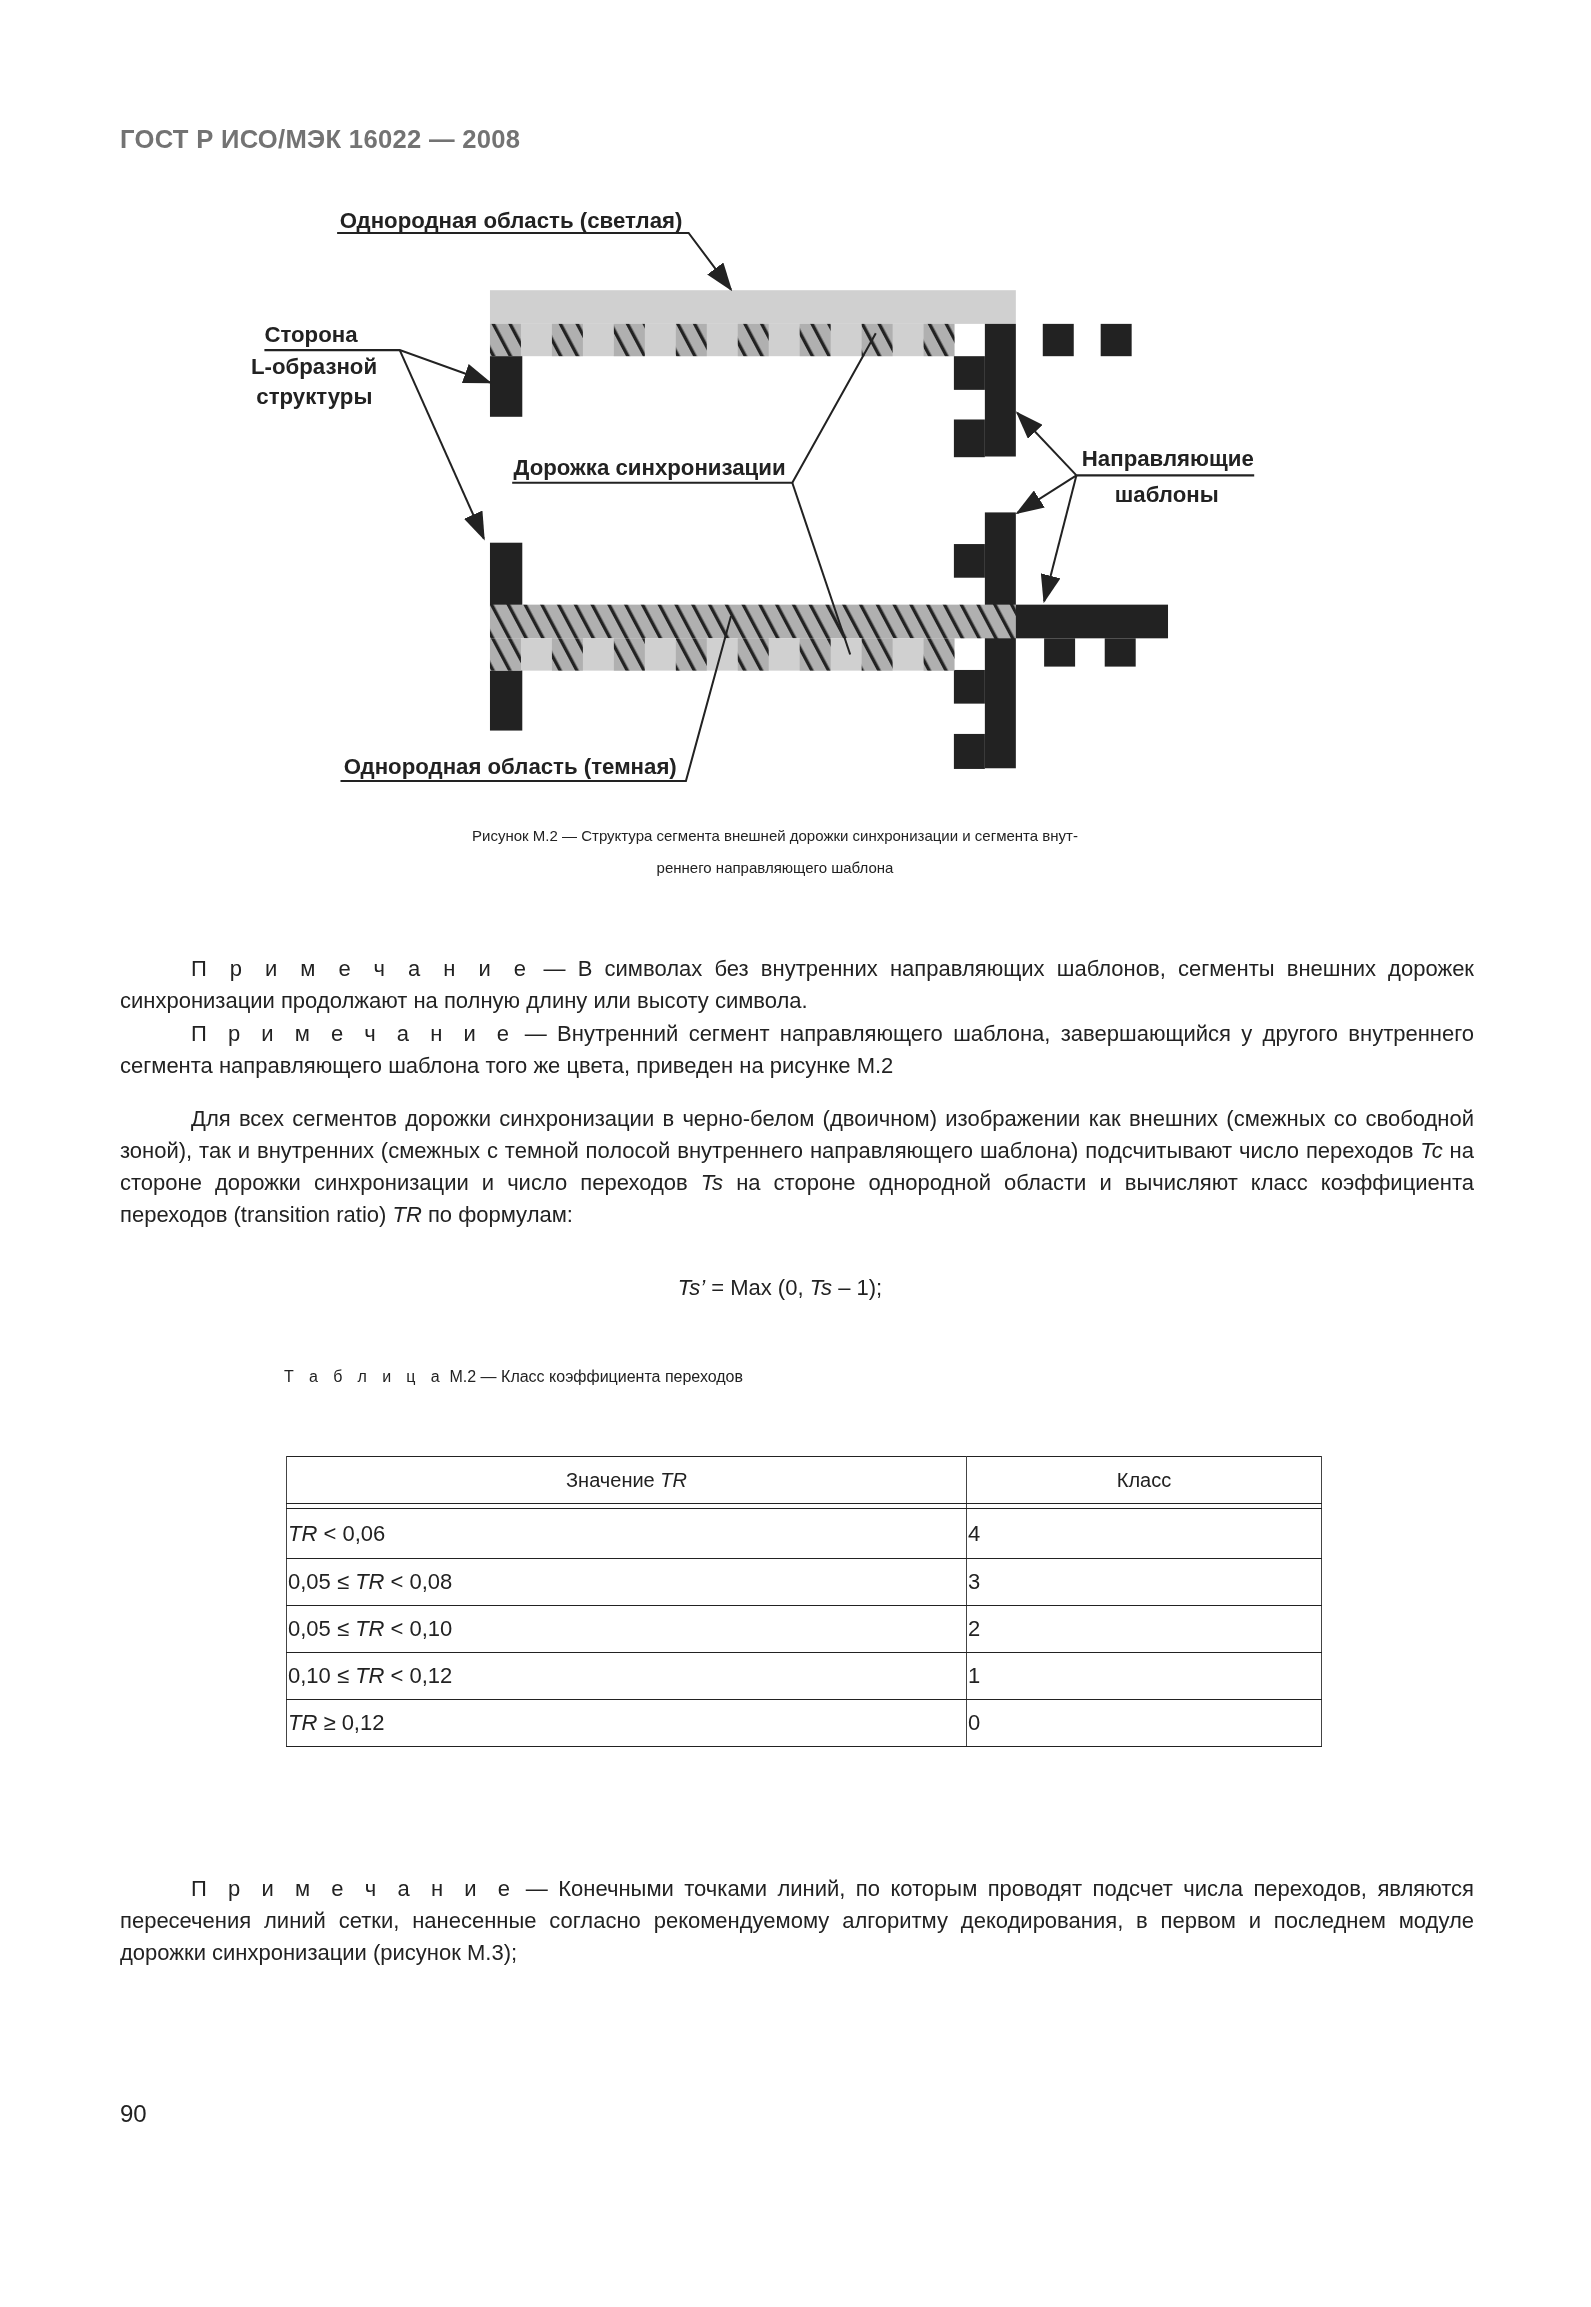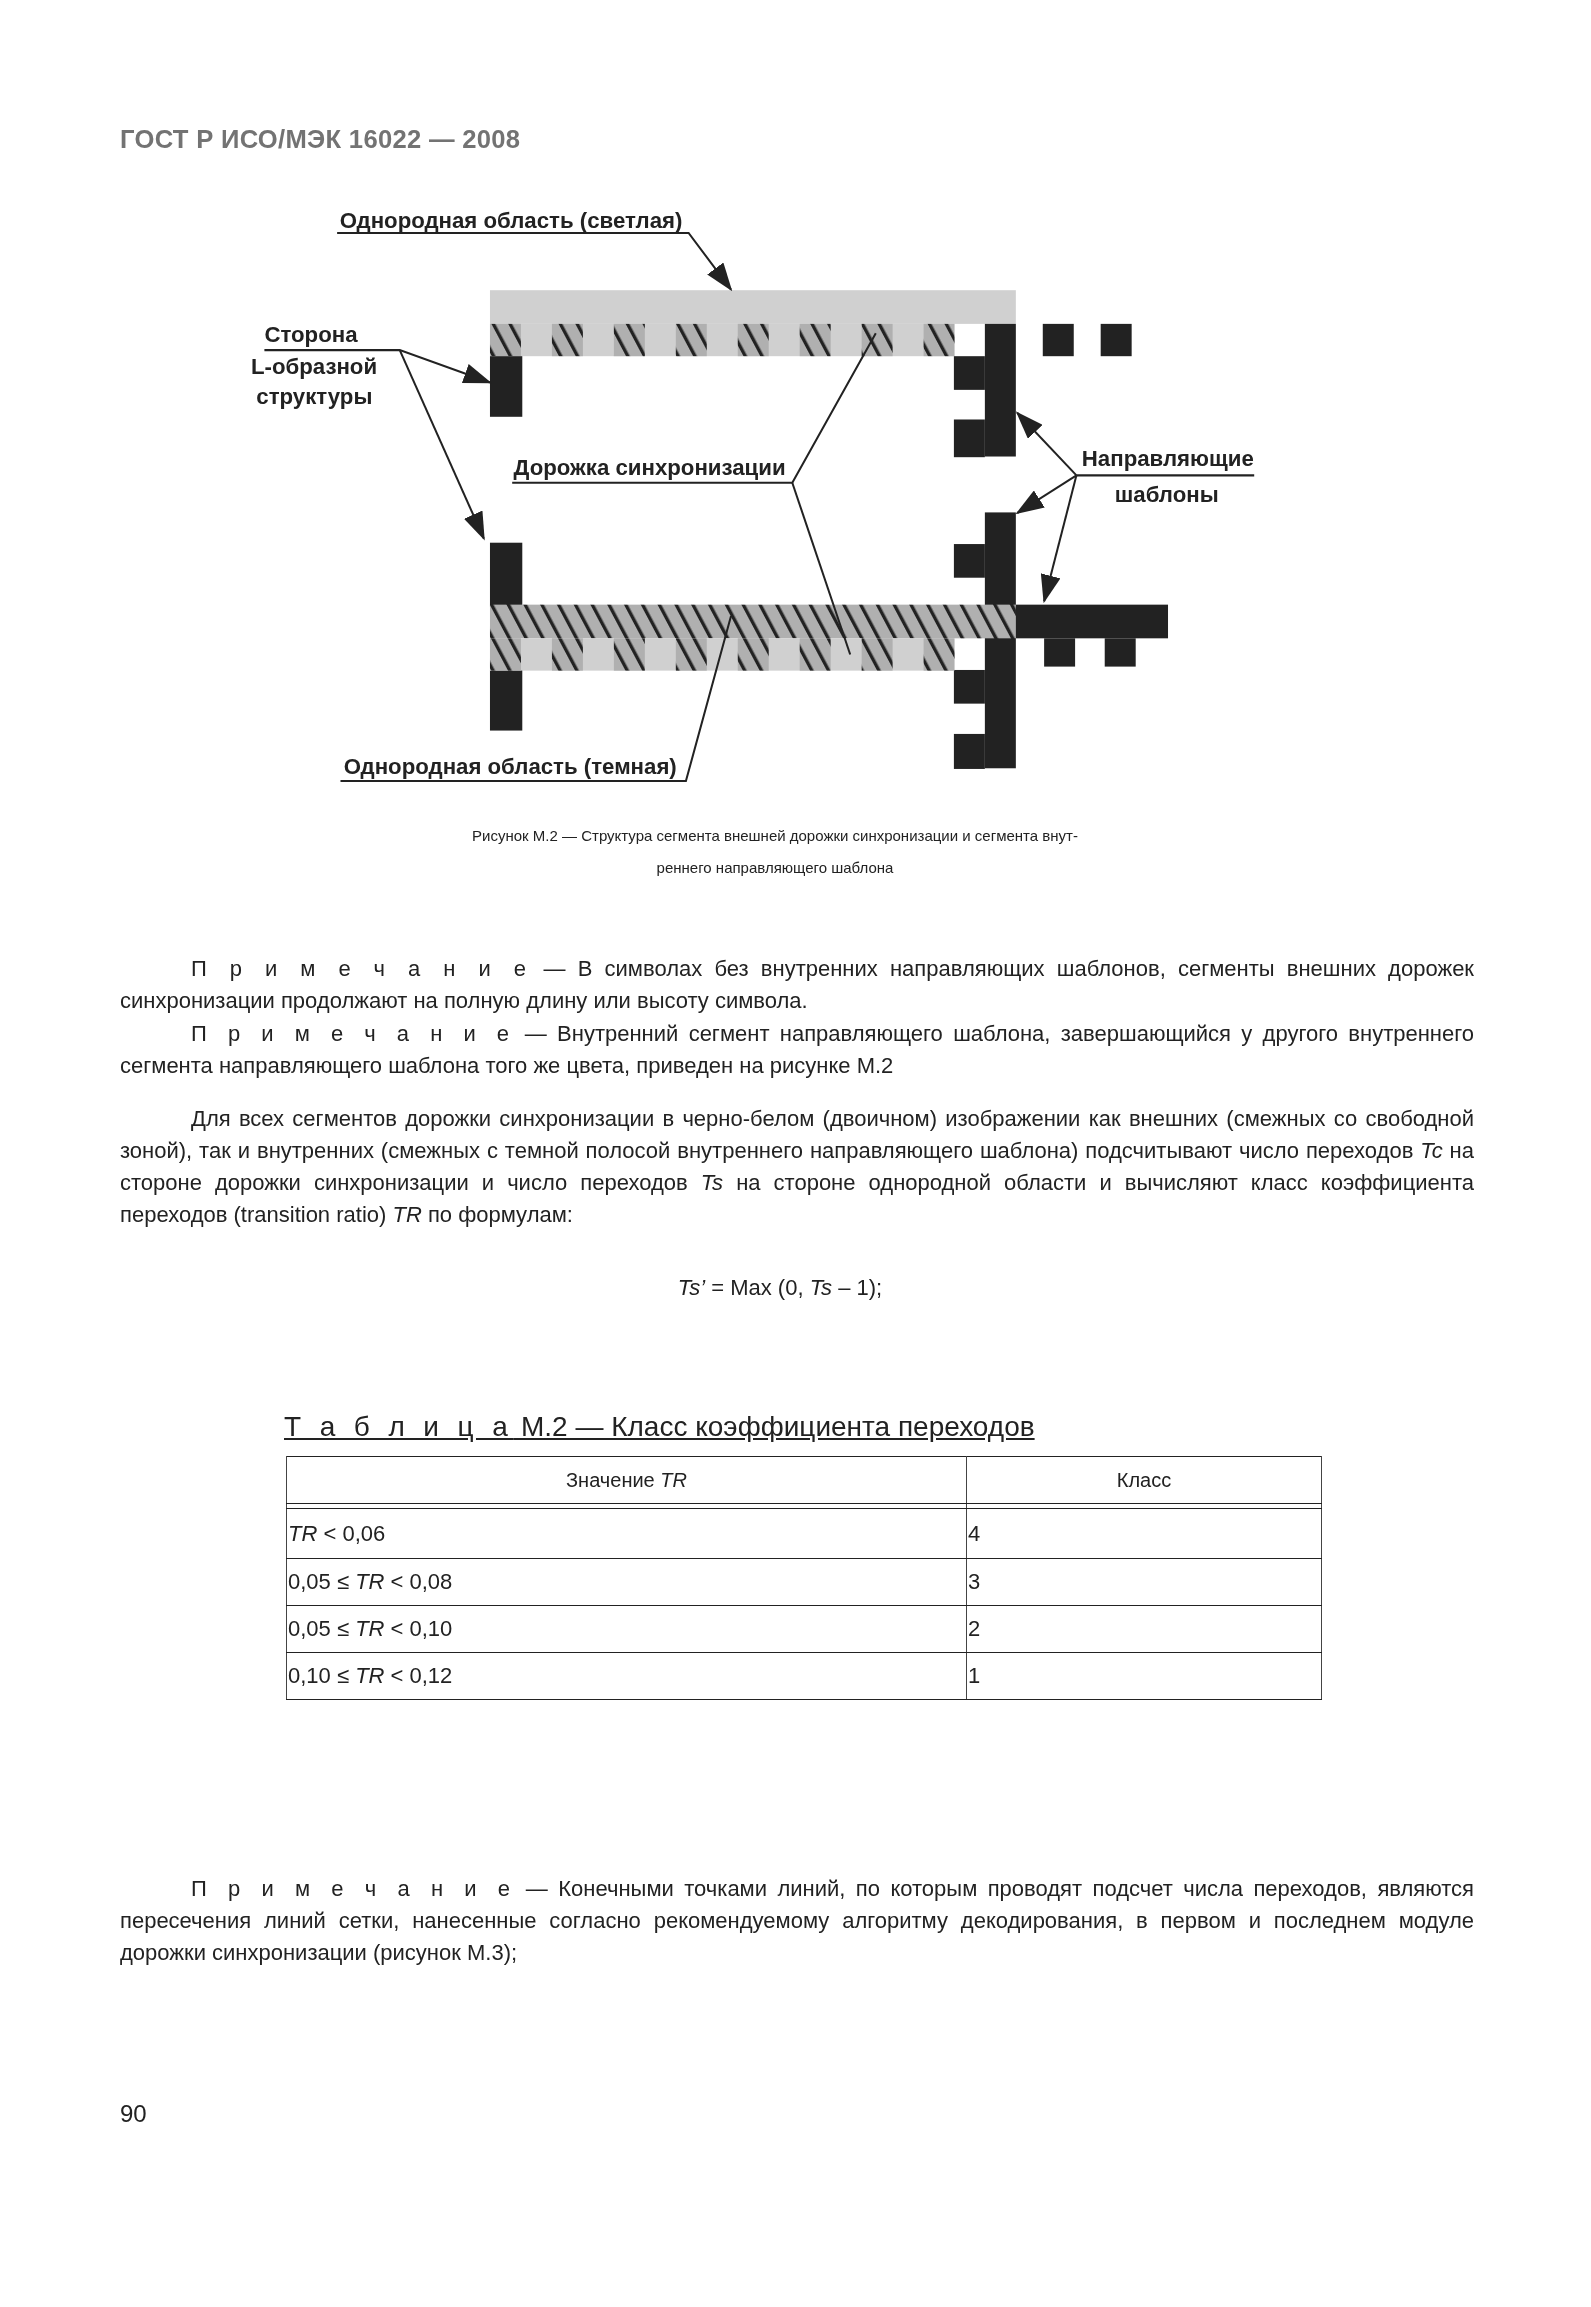--- a/index.html
+++ b/index.html
@@ -8,21 +8,21 @@
   .abs { position:absolute; }
   #doc-header { left:120px; top:125px; font-size:25.6px; font-weight:bold; letter-spacing:0.3px; color:#737373; }
   #figure { left:0; top:0; width:1592px; height:808px; }
   .lbl { font-family:"Liberation Sans", sans-serif; font-size:33px; font-weight:bold; fill:#222; }
   #caption { left:263px; top:820px; width:1024px; text-align:center; font-size:15px; line-height:32px; }
   .para { left:120px; width:1354px; font-size:22px; line-height:32px; text-align:justify; }
   .indent { text-indent:71px; }
   .sp { letter-spacing:5.4px; }
   #formulas { left:0; width:1560px; top:1252px; text-align:center; font-size:22px; line-height:71px; }
   i { font-style:italic; }
-  #table-title { left:284px; top:1411px; font-size:28px;text-decoration:underline; }
+  #table-title { left:284px; top:1368px; font-size:16px; }
   #tr-table { left:286px; top:1456px; width:1036px; border-collapse:collapse; font-size:22px; }
   #tr-table td, #tr-table th { border-left:0.7px solid #444; border-right:0.7px solid #444; font-weight:normal; }
   #tr-table { border:1.3px solid #222; }
   #tr-table thead th { height:44px; border-bottom:1.3px solid #222; font-size:20px; }
   #tr-table thead tr.gap td { height:4px; border-bottom:1.3px solid #222; padding:0; }
   #tr-table tbody td { height:44px; border-bottom:1.3px solid #222; }
   #tr-table tbody tr:first-child td { height:47px; }
   #tr-table col.c1 { width:680px; }
   #page-number { left:120px; top:2100px; font-size:24px; }
 </style>
@@ -143,19 +143,23 @@
         <td>3</td>
       </tr>
       <tr>
         <td><span>0,05 ≤ </span><i>TR</i><span> &lt; 0,10</span></td>
         <td>2</td>
       </tr>
       <tr>
         <td><span>0,10 ≤ </span><i>TR</i><span> &lt; 0,12</span></td>
         <td>1</td>
       </tr>
+      <tr>
+        <td><span></span><i>TR</i><span> ≥ 0,12</span></td>
+        <td>0</td>
+      </tr>
     </tbody>
 </table>
 
 <div class="abs para indent" style="top:1873px;"><span class="sp">П р и м е ч а н и е</span><span> — Конечными точками линий, по которым проводят подсчет числа переходов,  являются пересечения линий сетки, нанесенные согласно рекомендуемому алгоритму декодирования, в первом и последнем модуле дорожки синхронизации (рисунок М.3);</span></div>
 
 <div id="page-number" class="abs">90</div>
 
 
 </body></html>

